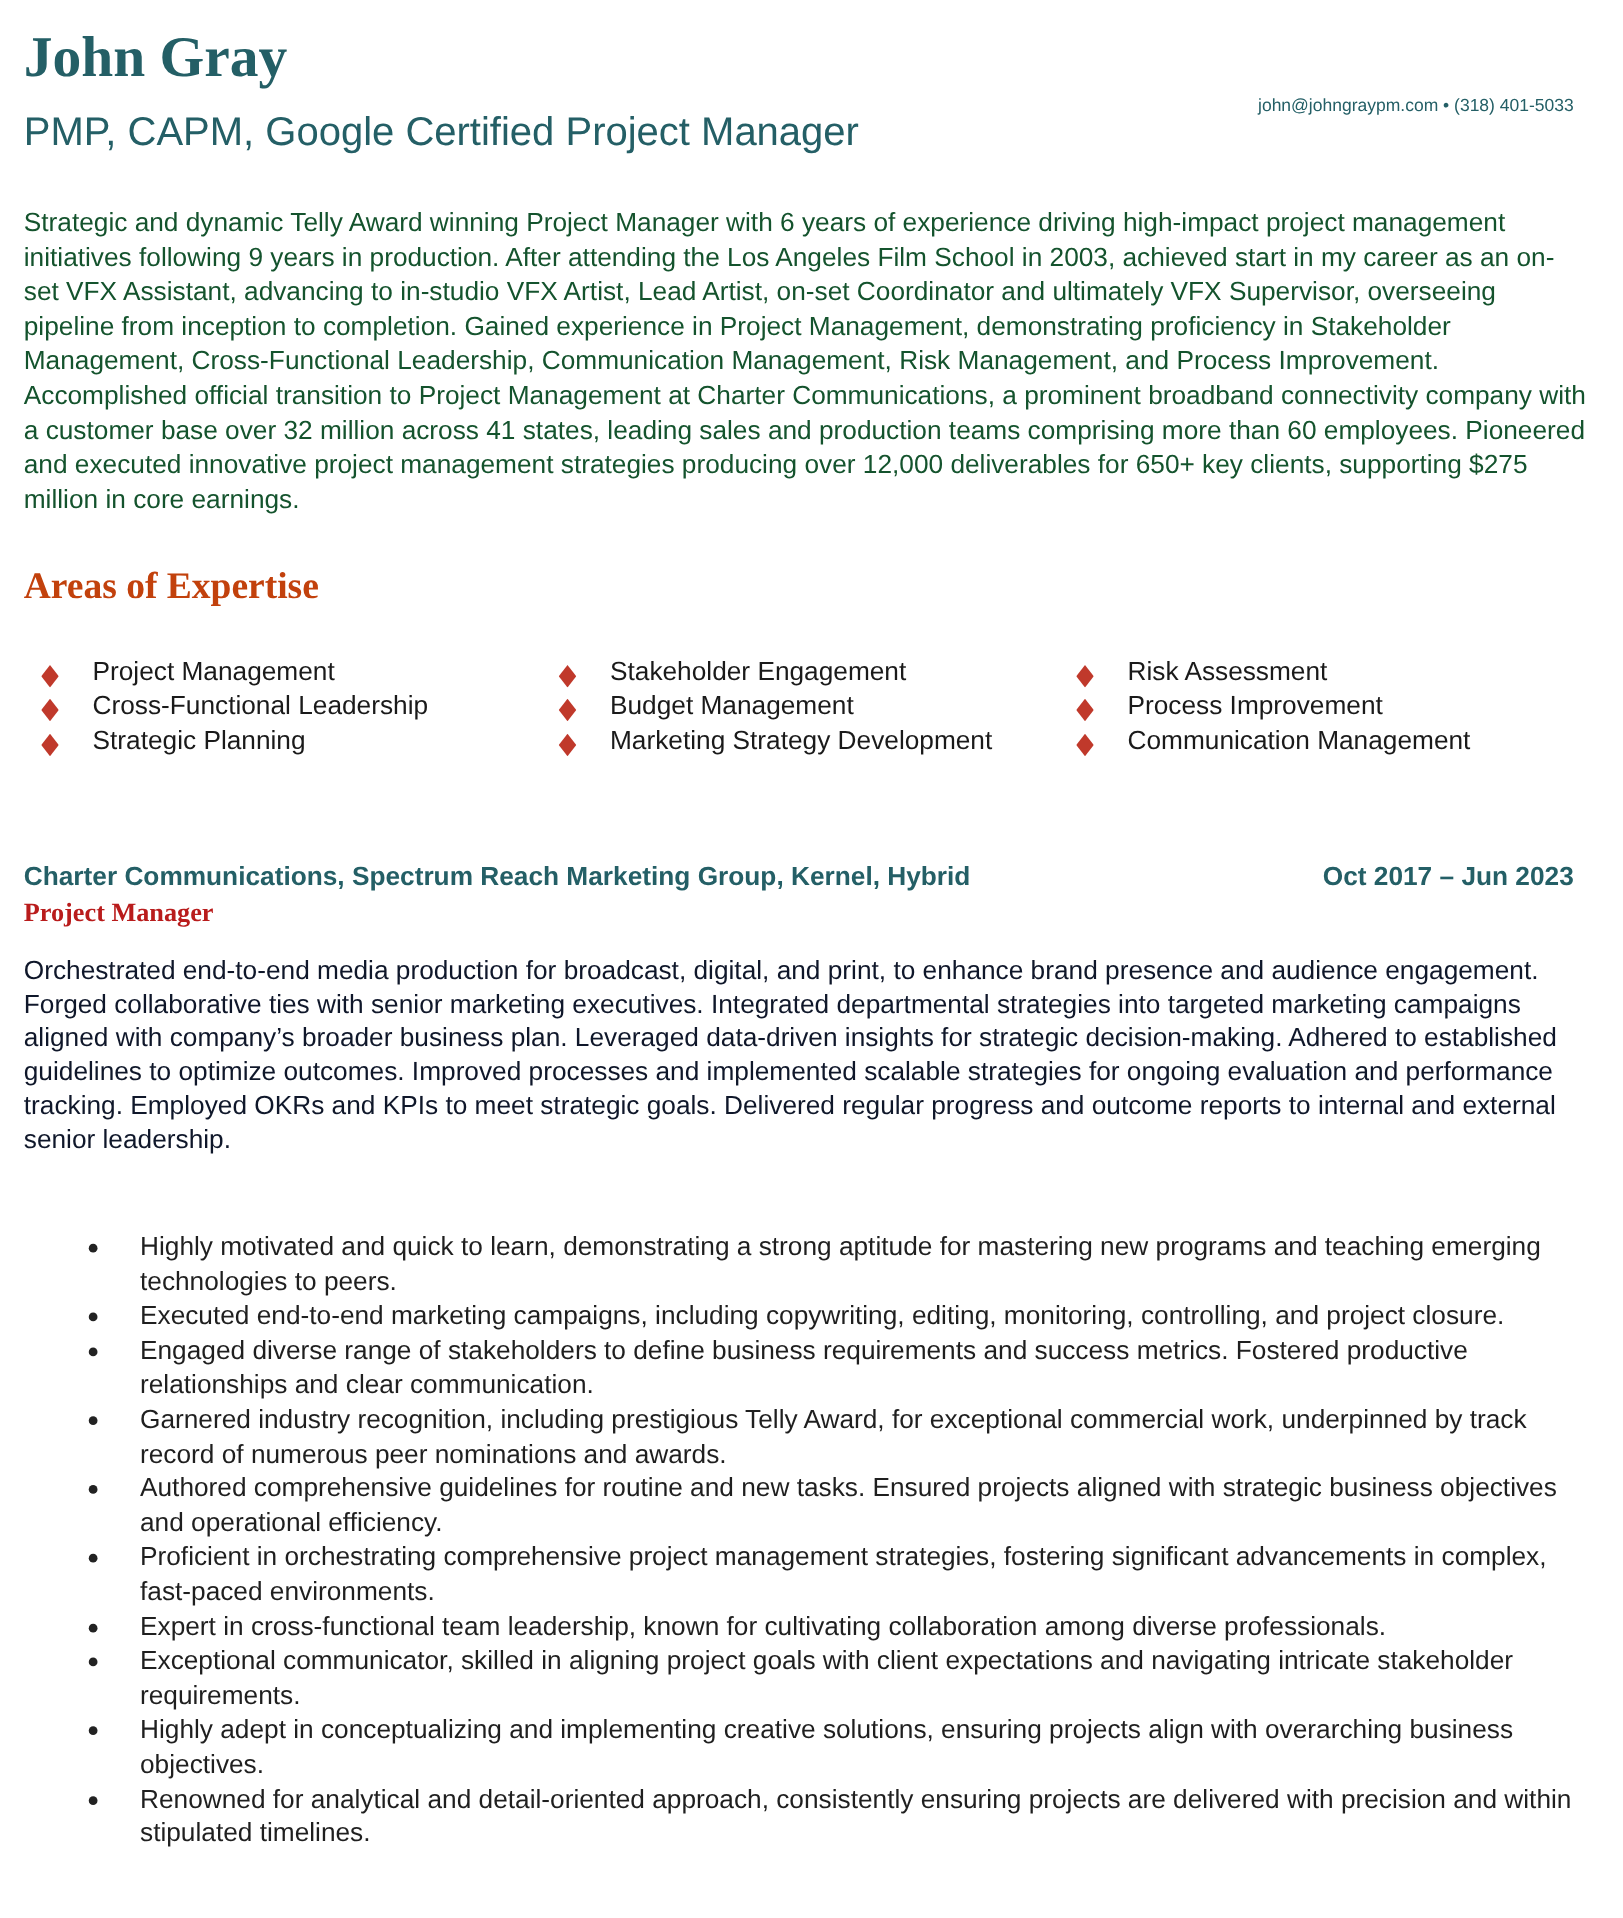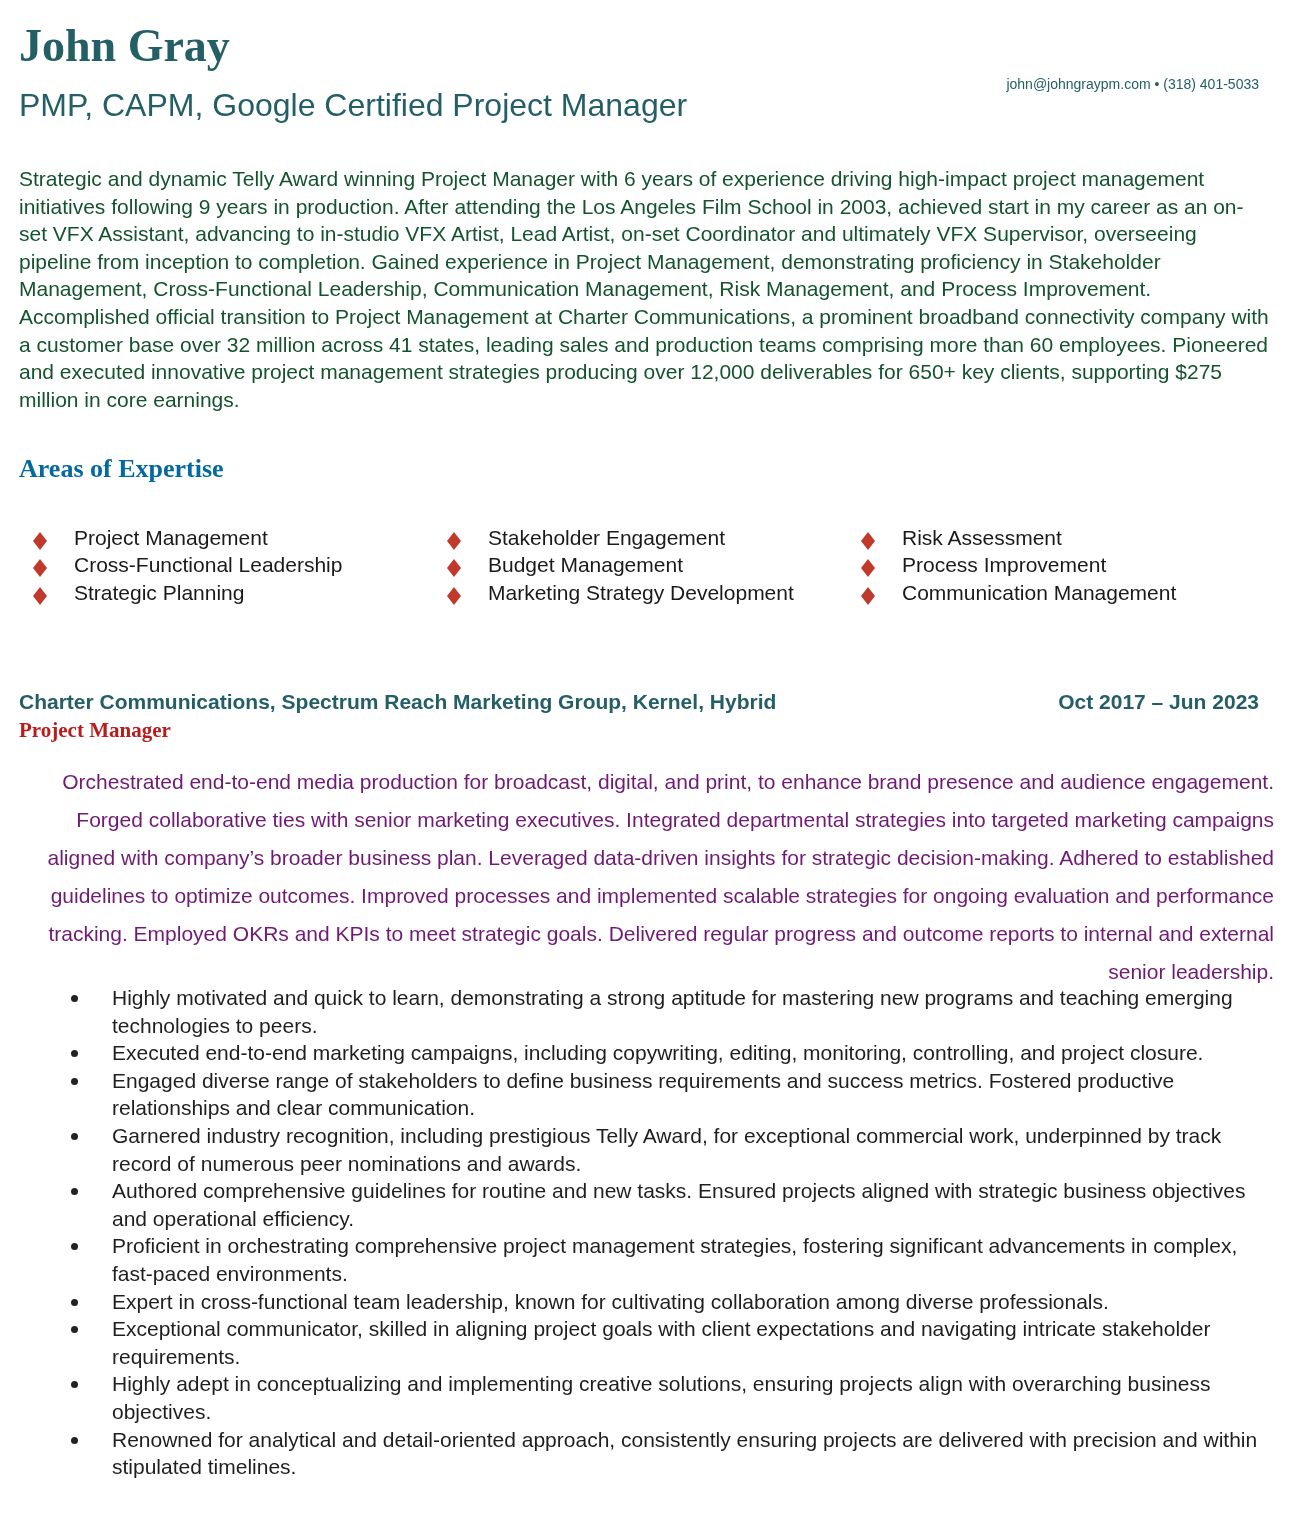--- a/index.html
+++ b/index.html
@@ -20,21 +20,21 @@
     position: absolute; right: 39px; top: 54px;
     font-size: 14px; line-height: 28px; color: #245f66; margin-top: 16px;
   }
   .summary {
     position: absolute; left: 19px; top: 165px; width: 1250px;
     font-size: 21px; line-height: 27.6px; color: #14532d; margin: 0;
   }
   .section-title {
     position: absolute; left: 19px; top: 450px; margin: 0;
     font-family: "Liberation Serif", serif; font-weight: bold;
-    font-size: 26px; line-height: 38px; color: #0369a1;
+    font-size: 30px; line-height: 38px; color: #c2410c;
   }
   .expertise {
     position: absolute; left: 33px; top: 522px; width: 1250px;
     display: flex;
   }
   .exp-col { width: 414px; }
   .exp-item {
     display: flex; align-items: flex-end; height: 27.6px;
     font-size: 21px; color: #1a1a1a;
   }
@@ -48,21 +48,21 @@
   .job-dates {
     position: absolute; right: 39px; top: 688px;
     font-weight: bold; font-size: 21px; line-height: 28px; color: #245f66;
   }
   .job-title {
     position: absolute; left: 19px; top: 716px;
     font-weight: bold; font-size: 21px; line-height: 28px; color: #b91c1c; font-family: Liberation Serif, serif;
   }
   .job-desc {
     position: absolute; left: 19px; top: 763px; width: 1255px; margin: 0;
-    font-size: 21px; line-height: 38px; color: #701a75; text-align: right;
+    font-size: 21px; line-height: 27px; color: #0f172a;
   }
   .bullets {
     position: absolute; left: 10px; top: 984px; width: 1260px;
     list-style: none; margin: 0; padding: 0;
   }
   .bullets li {
     position: relative; padding-left: 102px;
     font-size: 21px; line-height: 27.6px; color: #1f1f1f;
   }
   .bullet-dot {

